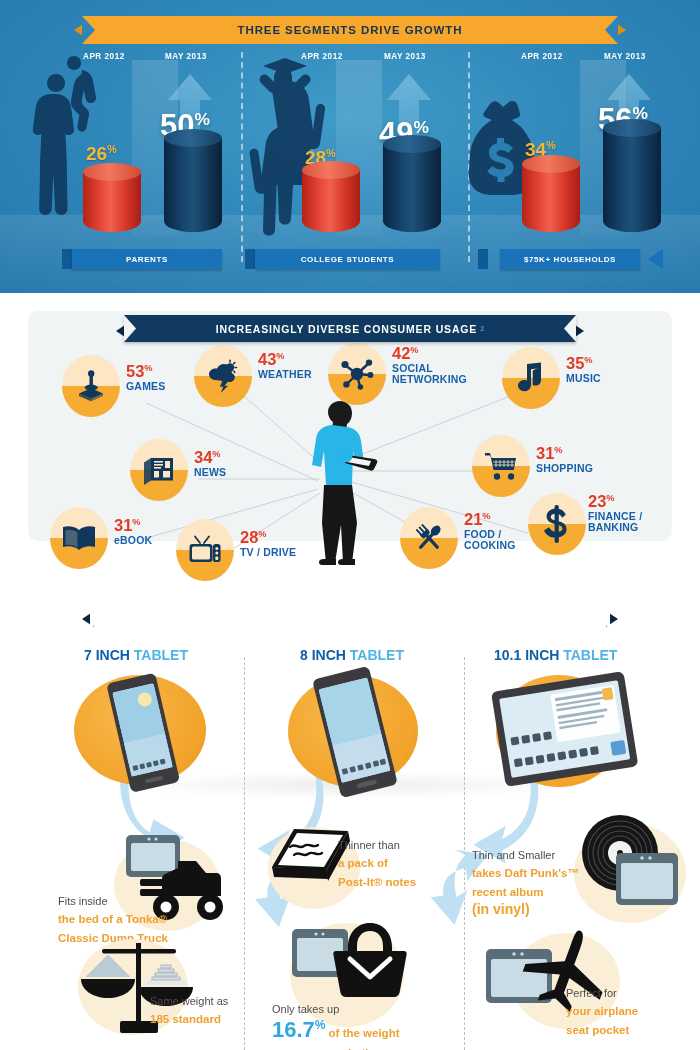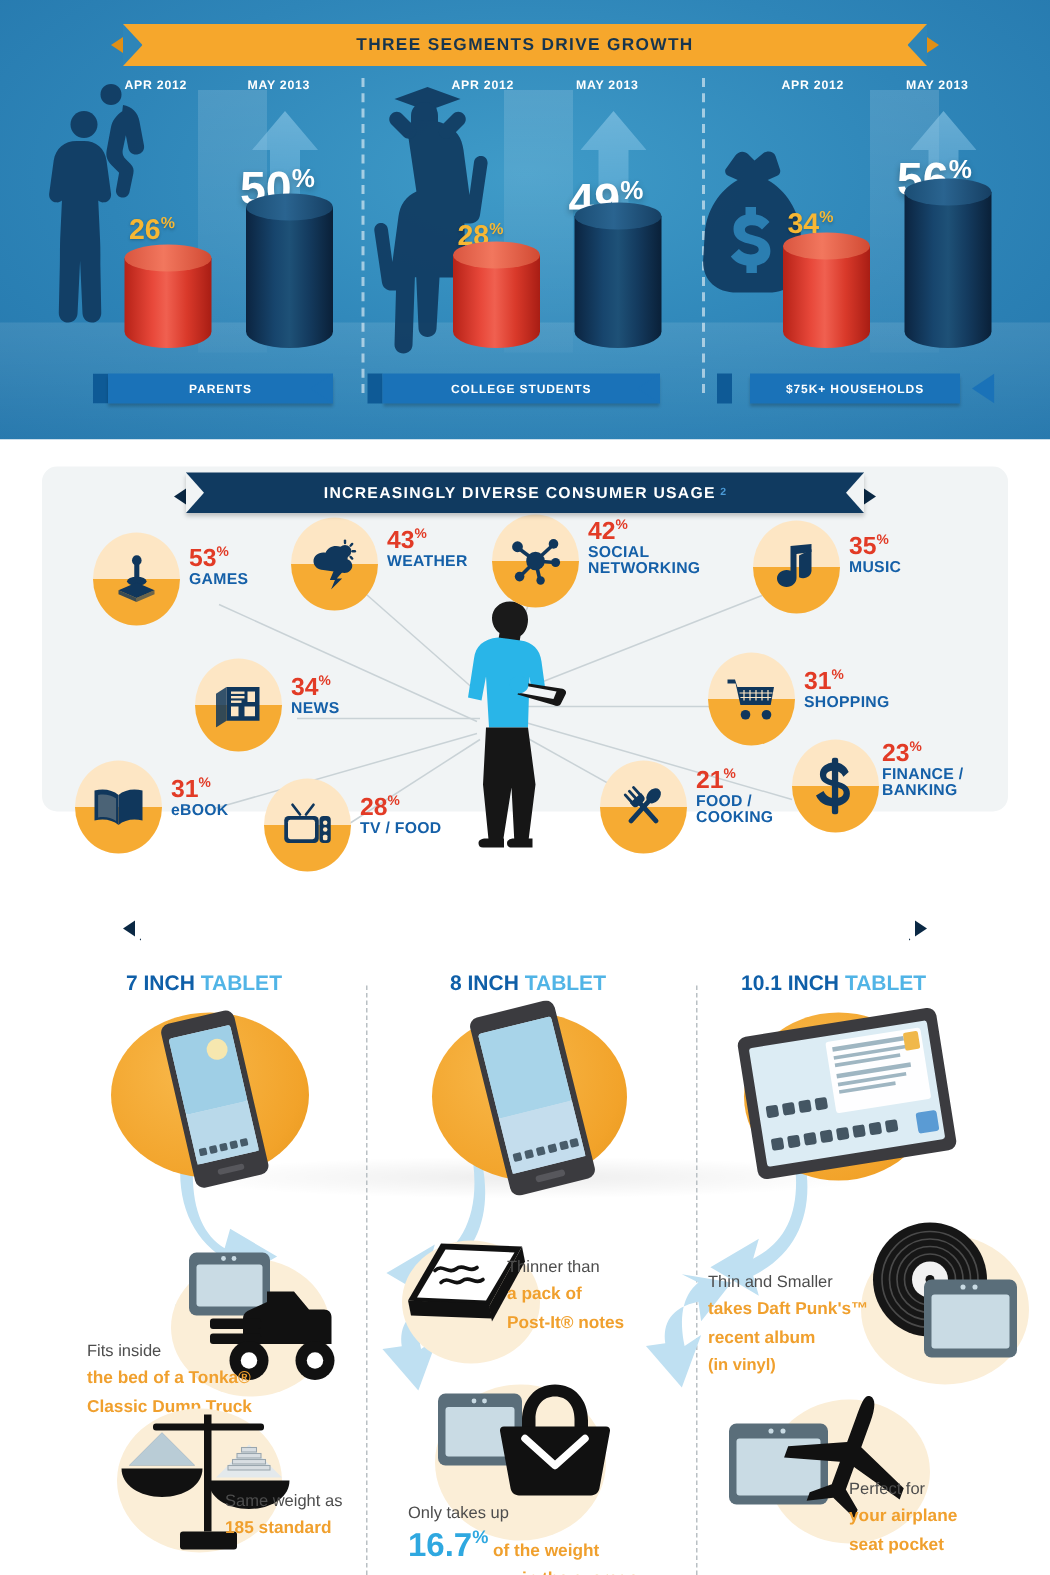--- a/index.html
+++ b/index.html
@@ -118,21 +118,21 @@
   .tsize .l{ color:#51b4e6; font-weight:bold; }
 
   .ellipse-or{ position:absolute; border-radius:50%;
       background:radial-gradient(circle at 40% 35%, #f8b84a 0%, #f2a32a 70%, #e5961c 100%); }
   .ellipse-cream{ position:absolute; border-radius:50%; background:#fbeed7; }
 
   .tablet-shot{ position:absolute; }
   .note{ position:absolute; line-height:1.15; }
   .note .g{ color:#4d4d4d; font-size:11px; }
   .note .o{ color:#f0a02e; font-size:11.5px; font-weight:bold; }
-  .note .o.sm{ font-size:11px; }
+  .note .o.sm{ font-size:14px; }
   .note .cy{ color:#2fa8e0; font-size:22px; font-weight:bold; }
   .note .cy .sup{ font-size:.55em; vertical-align:super; }
 
   .flowline{ position:absolute; left:0; top:0; width:700px; height:455px; pointer-events:none; }
   .shadowfloor{ position:absolute; left:0; top:170px; width:700px; height:40px;
       background:radial-gradient(ellipse 330px 20px at 50% 50%, rgba(0,0,0,.07), rgba(0,0,0,0) 70%); }
 </style>
 </head>
 <body>
 
@@ -496,21 +496,21 @@
               <rect x="4" y="11.5" width="18" height="13" rx="1.6"></rect>
               <circle cx="28.8" cy="13.5" r="1.5"></circle>
                   <circle cx="28.8" cy="18" r="1.5"></circle>
               <rect x="27.3" y="21.5" width="3" height="3.6" rx="1"></rect>
             </g>
           </g>
             </svg>
         </div>
         <div class="nlabel" style="left:64px; top:10px;">
           <span class="num"><span>28</span><span class="sup">%</span></span>
-          <span class="cap">TV / FOOD</span>
+          <span class="cap">TV / DRIVE</span>
         </div>
       </div>
 
       <div class="node" style="left:372px; top:196px;">
         <div class="bubble" style="left:0; top:0; width:58px; height:62px;">
           <svg width="34" height="32" viewBox="0 0 34 32">
               <g fill="#10375c">
             <g transform="rotate(42 17 16)">
               <ellipse cx="17" cy="6" rx="4.2" ry="5.6"></ellipse>
               <rect x="15.4" y="10" width="3.2" height="20" rx="1.4"></rect>

